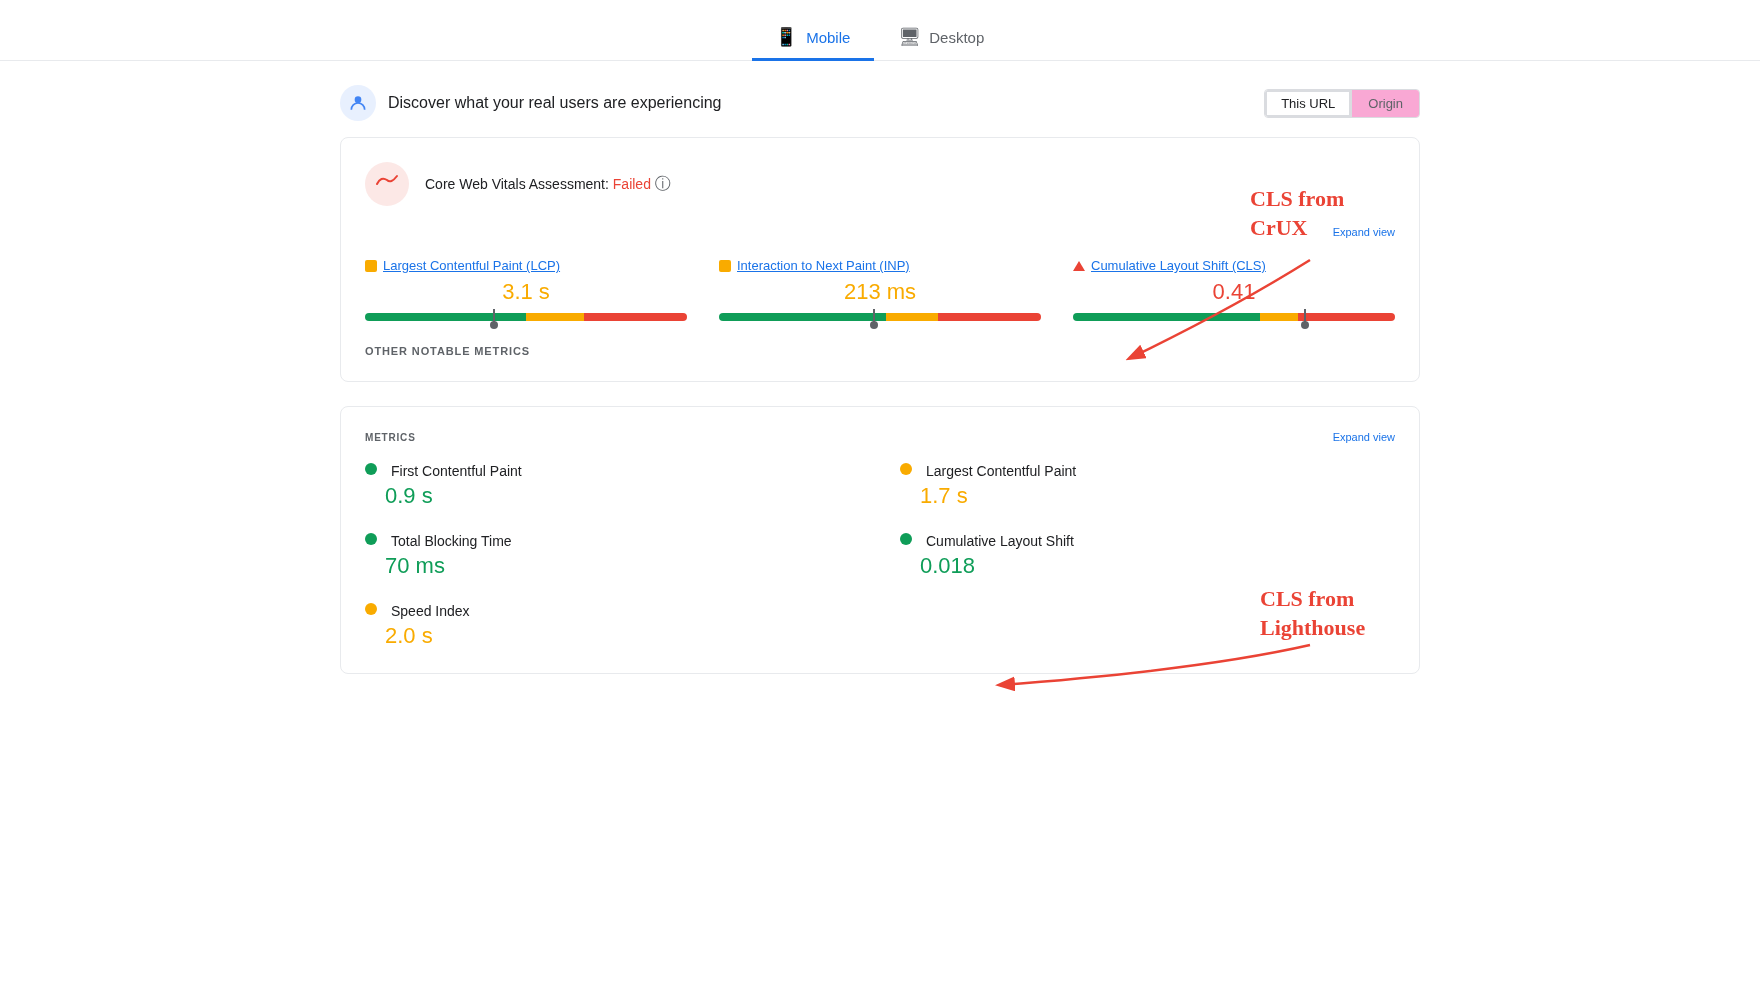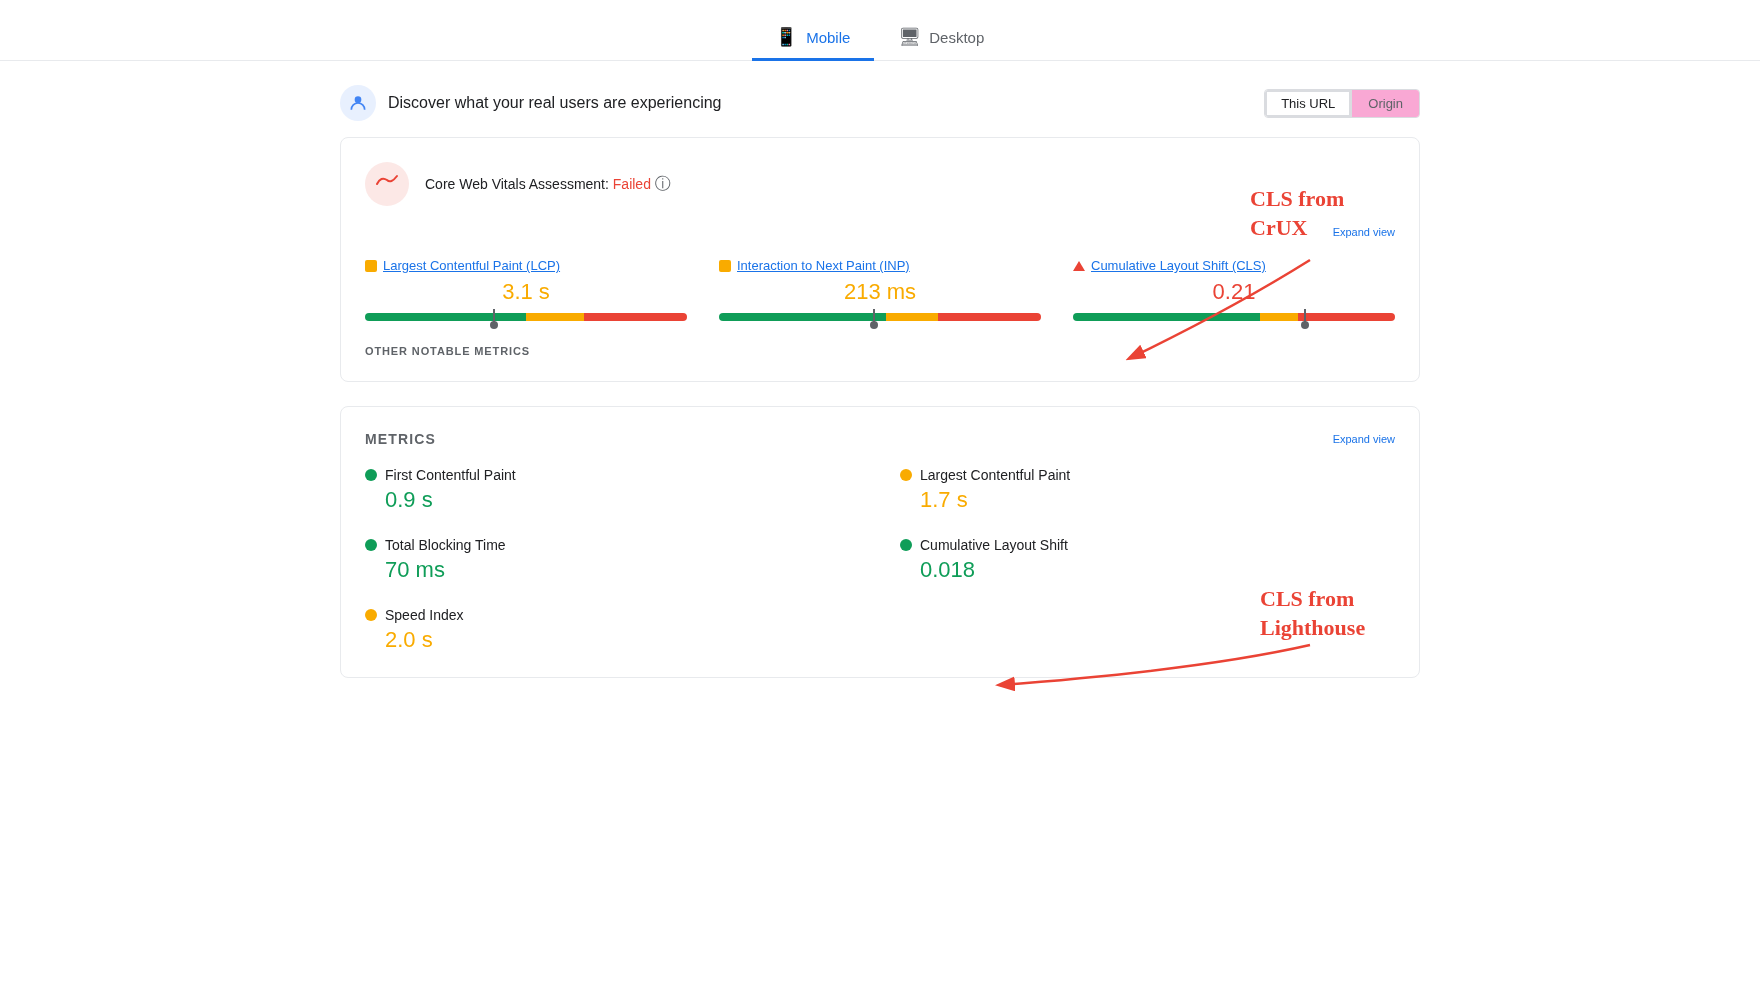--- a/index.html
+++ b/index.html
@@ -244,41 +244,40 @@
       padding: 24px;
       margin-bottom: 24px;
     }
     .metrics-card-header {
       display: flex;
       justify-content: space-between;
       align-items: center;
       margin-bottom: 20px;
     }
     .metrics-section-label {
-      font-size: 14px;
+      font-size: 10px;
       font-weight: 600;
       letter-spacing: 0.08em;
       color: #5f6368;
       text-transform: uppercase;
       text-align: center;
     }
     .lh-metrics-grid {
       display: grid;
       grid-template-columns: 1fr 1fr;
       gap: 24px 40px;
     }
     .lh-metric {
       display: flex;
       flex-direction: column;
       gap: 2px;
     }
     .lh-metric-header {
       display: flex;
-      align-items: center;
-      gap: 8px;
+      gap: 14px;
       margin-bottom: 2px;
     }
     .dot {
       width: 12px;
       height: 12px;
       border-radius: 50%;
       flex-shrink: 0;
     }
     .dot-green { background: #0f9d58; }
     .dot-orange { background: #f9ab00; }
@@ -390,21 +389,21 @@
               <div class="bar-red" style="width:32%; flex-shrink:0;"></div>
       </div>
       <div class="bar-needle" style="left:48%;"></div>
     </div>
   </div>
         <div class="metric-item">
     <div class="metric-label">
       <span class="metric-label-icon triangle"></span>
       <span>Cumulative Layout Shift (CLS)</span>
     </div>
-    <div class="metric-value red">0.21</div>
+    <div class="metric-value red">0.41</div>
     <div class="progress-bar-container">
       <div class="progress-bar-track">
         <div class="bar-green" style="width:58%; flex-shrink:0;"></div>
               <div class="bar-orange" style="width:12%; flex-shrink:0;"></div>
               <div class="bar-red" style="width:30%; flex-shrink:0;"></div>
       </div>
       <div class="bar-needle" style="left:72%;"></div>
     </div>
   </div>
       </div>

